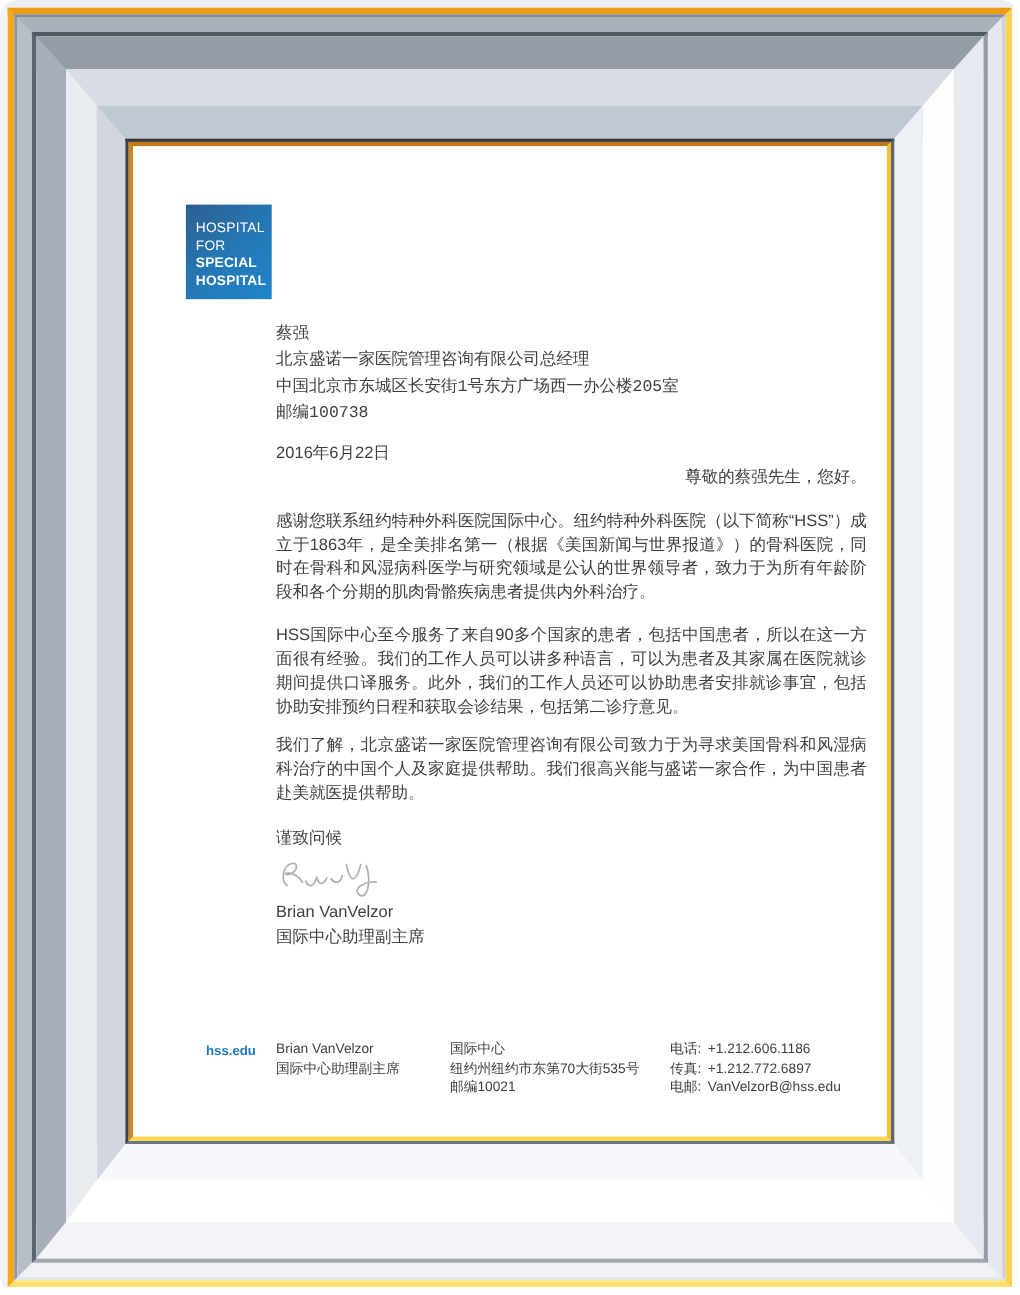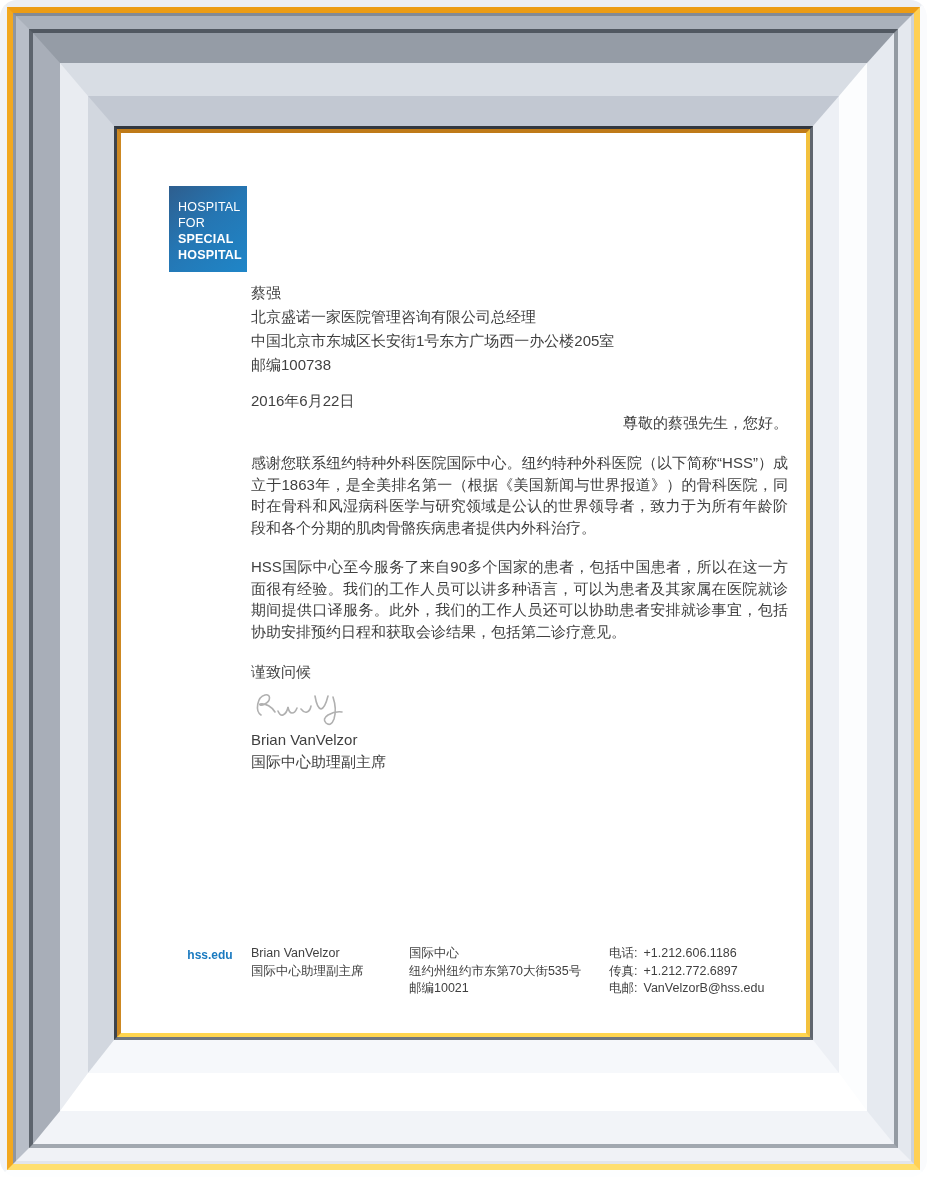--- a/index.html
+++ b/index.html
@@ -27,21 +27,21 @@
 
   
   .logo { width:78px; height:86px;
           background:linear-gradient(140deg,#2e5e8e 0%,#2576b3 45%,#1f86c8 100%);
           color:#ffffff; padding:13px 6px 0 9px;
           font-size:12.5px; line-height:16px; letter-spacing:.2px; }
   .logo .bold { font-weight:bold; }
 
   
   .letter-block { margin-left:82px; margin-right:0; font-size:15px; }
-  .address { margin-top:9px; line-height:24px; }
+  .address { margin-top:20px; line-height:24px;font-family:Liberation Mono, monospace; }
   .date-line { margin-top:13px; line-height:22px; }
   .salutation { line-height:22px;text-align:right; }
   .body-par { margin-top:18px; line-height:21.5px; text-align:justify; }
   .body-par.p3 { margin-top:14px; }
   .closing { margin-top:19px; line-height:22px; }
   .sig-wrap { margin-top:4px; height:42px; }
   .sig-name { line-height:22px; }
   .sig-title { line-height:22px; }
 
   
@@ -86,20 +86,21 @@
             <div>中国北京市东城区长安街1号东方广场西一办公楼205室</div>
             <div>邮编100738</div>
           </div>
 
           <div class="date-line">2016年6月22日</div>
 
           <div class="salutation">尊敬的蔡强先生，您好。</div>
 
           <p class="body-par">感谢您联系纽约特种外科医院国际中心。纽约特种外科医院（以下简称“HSS”）成立于1863年，是全美排名第一（根据《美国新闻与世界报道》）的骨科医院，同时在骨科和风湿病科医学与研究领域是公认的世界领导者，致力于为所有年龄阶段和各个分期的肌肉骨骼疾病患者提供内外科治疗。</p>
           <p class="body-par">HSS国际中心至今服务了来自90多个国家的患者，包括中国患者，所以在这一方面很有经验。我们的工作人员可以讲多种语言，可以为患者及其家属在医院就诊期间提供口译服务。此外，我们的工作人员还可以协助患者安排就诊事宜，包括协助安排预约日程和获取会诊结果，包括第二诊疗意见。</p>
+          <p class="body-par p3">我们了解，北京盛诺一家医院管理咨询有限公司致力于为寻求美国骨科和风湿病科治疗的中国个人及家庭提供帮助。我们很高兴能与盛诺一家合作，为中国患者赴美就医提供帮助。</p>
 
           <div class="closing">谨致问候</div>
 
           <div class="sig-wrap">
             <svg width="100" height="42" viewBox="0 0 100 42">
               <g fill="none" stroke="#b0b0b0" stroke-width="1.6" stroke-linecap="round">
                 <path d="M10,28 C4,24 6,10 14,8 C20,6.5 20,14 14,17 C10,19 8,18 9,17 C15,16 21,20 24,25"></path>
                 <path d="M27,24 q2,5 5,4 q4,-2 5,-8 q1,6 4,6 q3,0 5,-5"></path>
                 <path d="M50,22 q3,4 6,3 q3,-1 4,-6"></path>
                 <path d="M64,9 q2,12 6,13 q4,-1 7,-13"></path>

